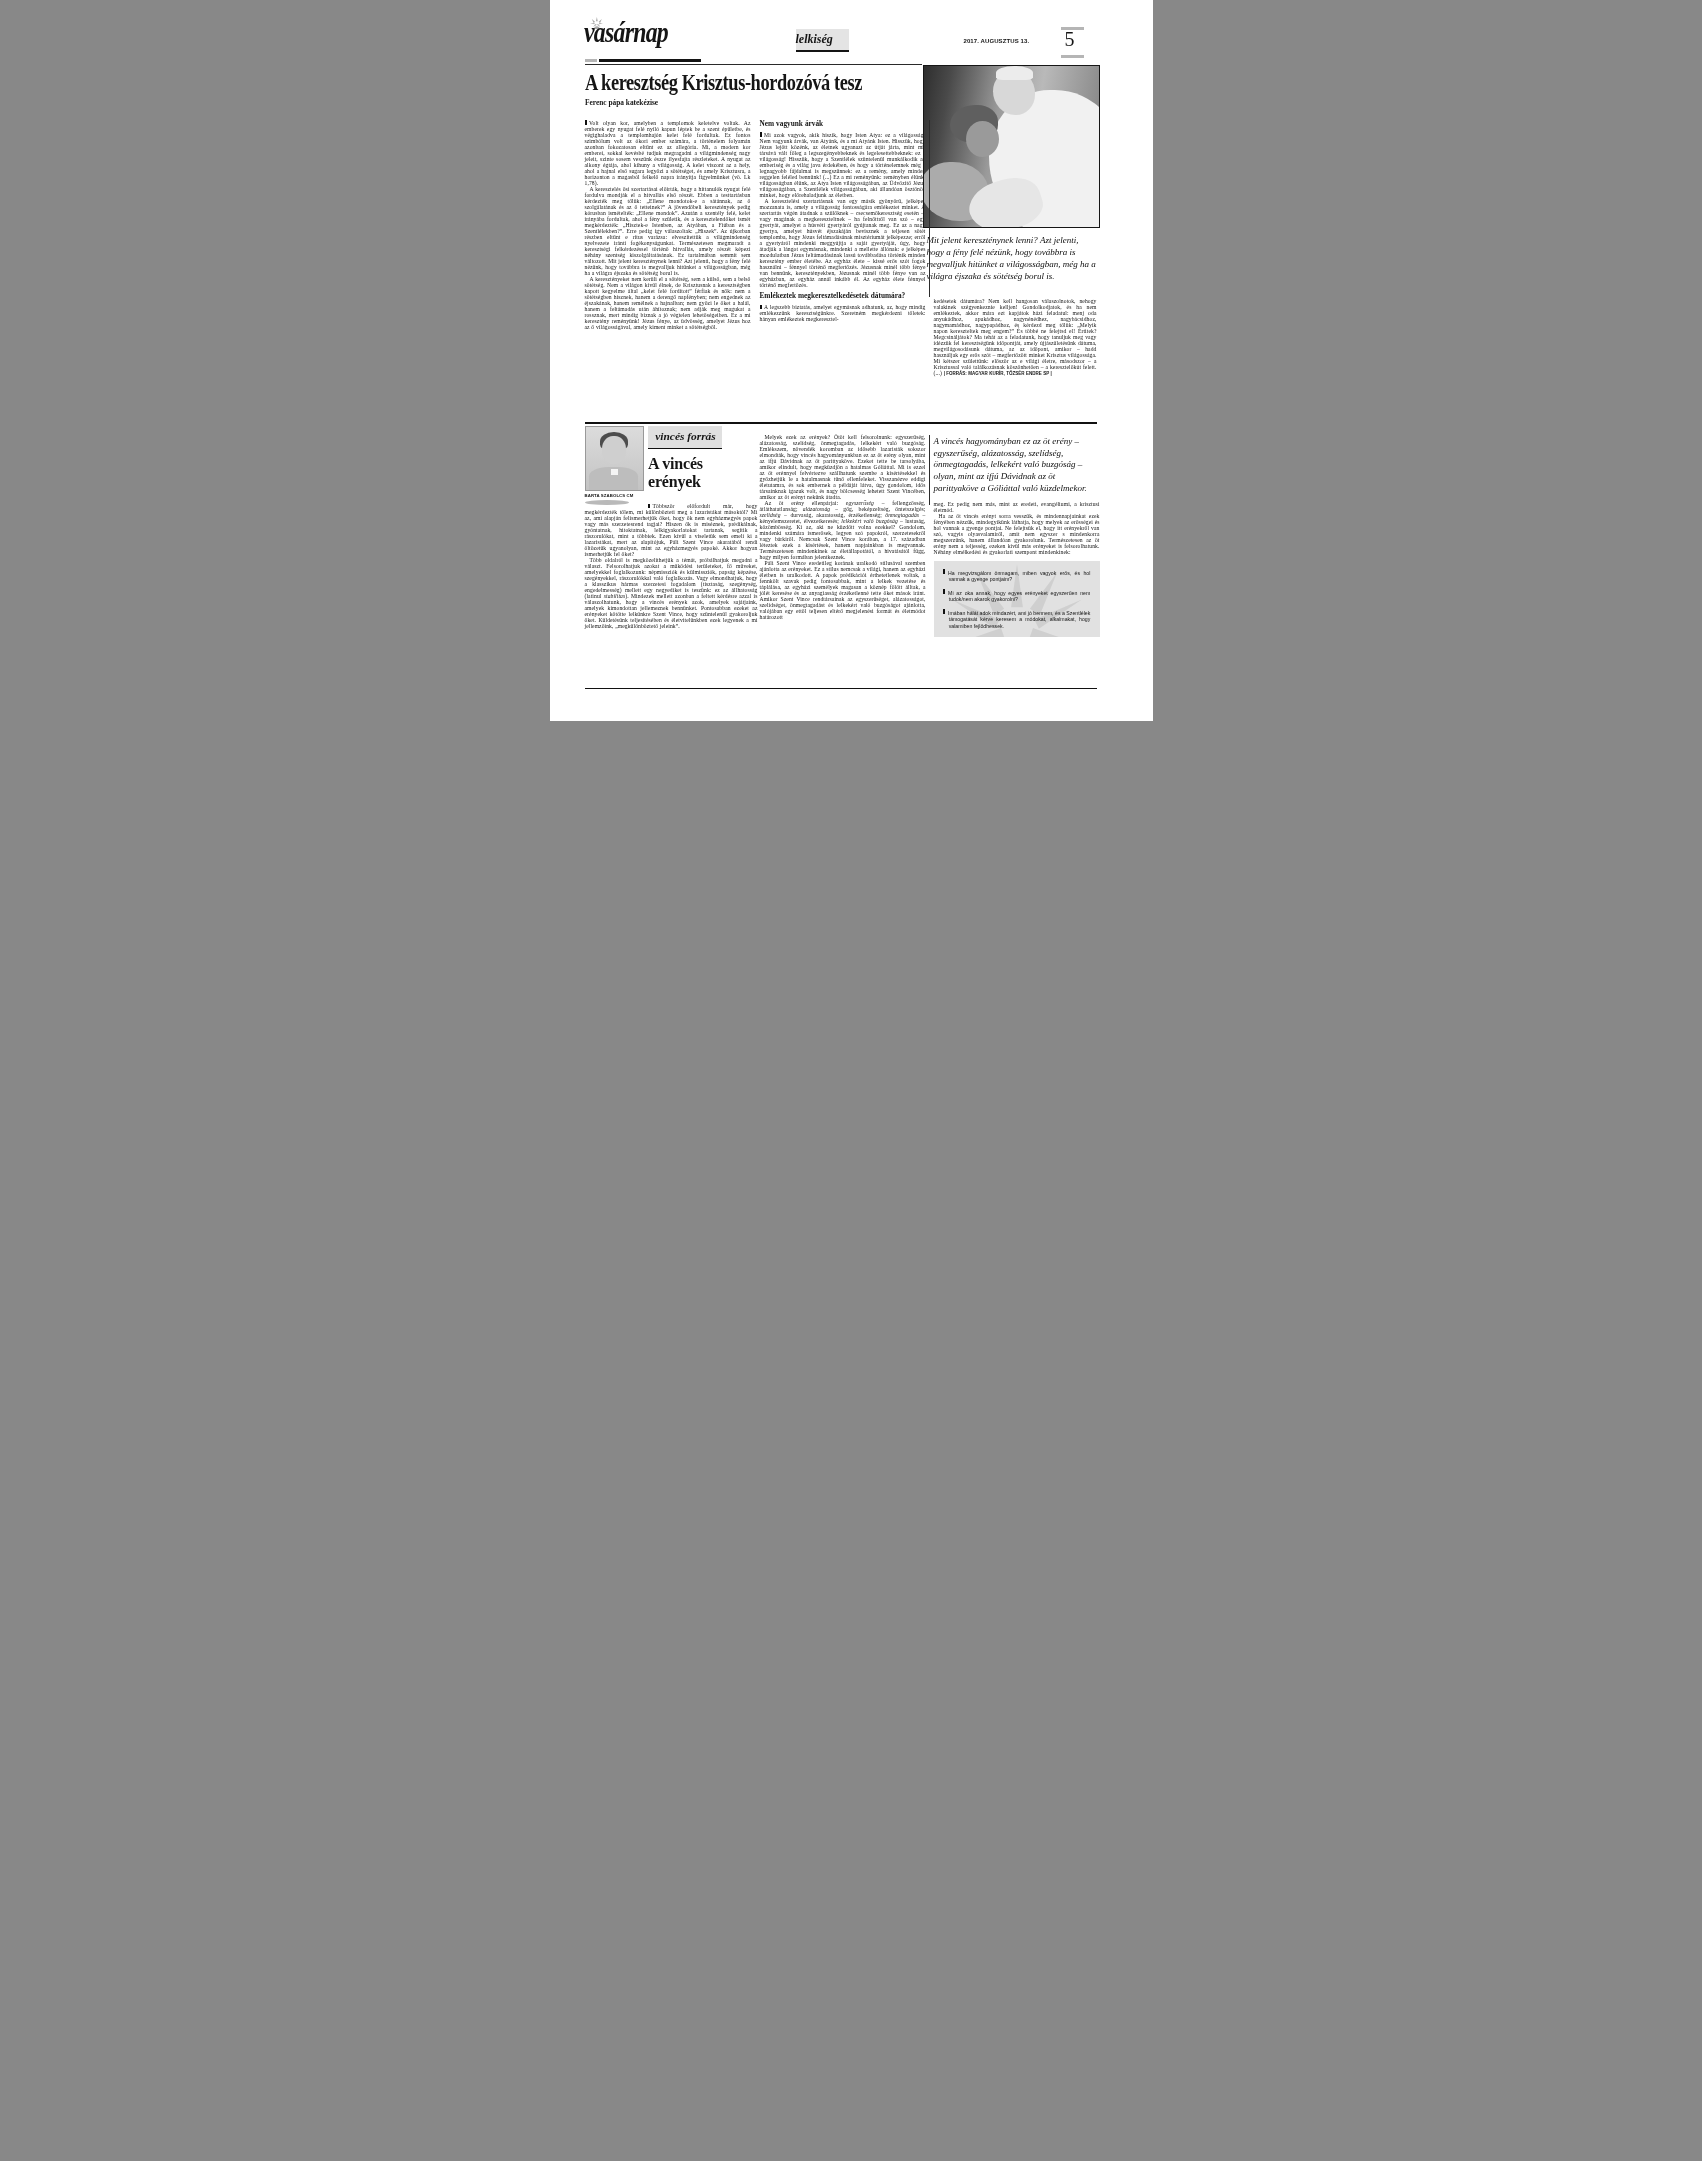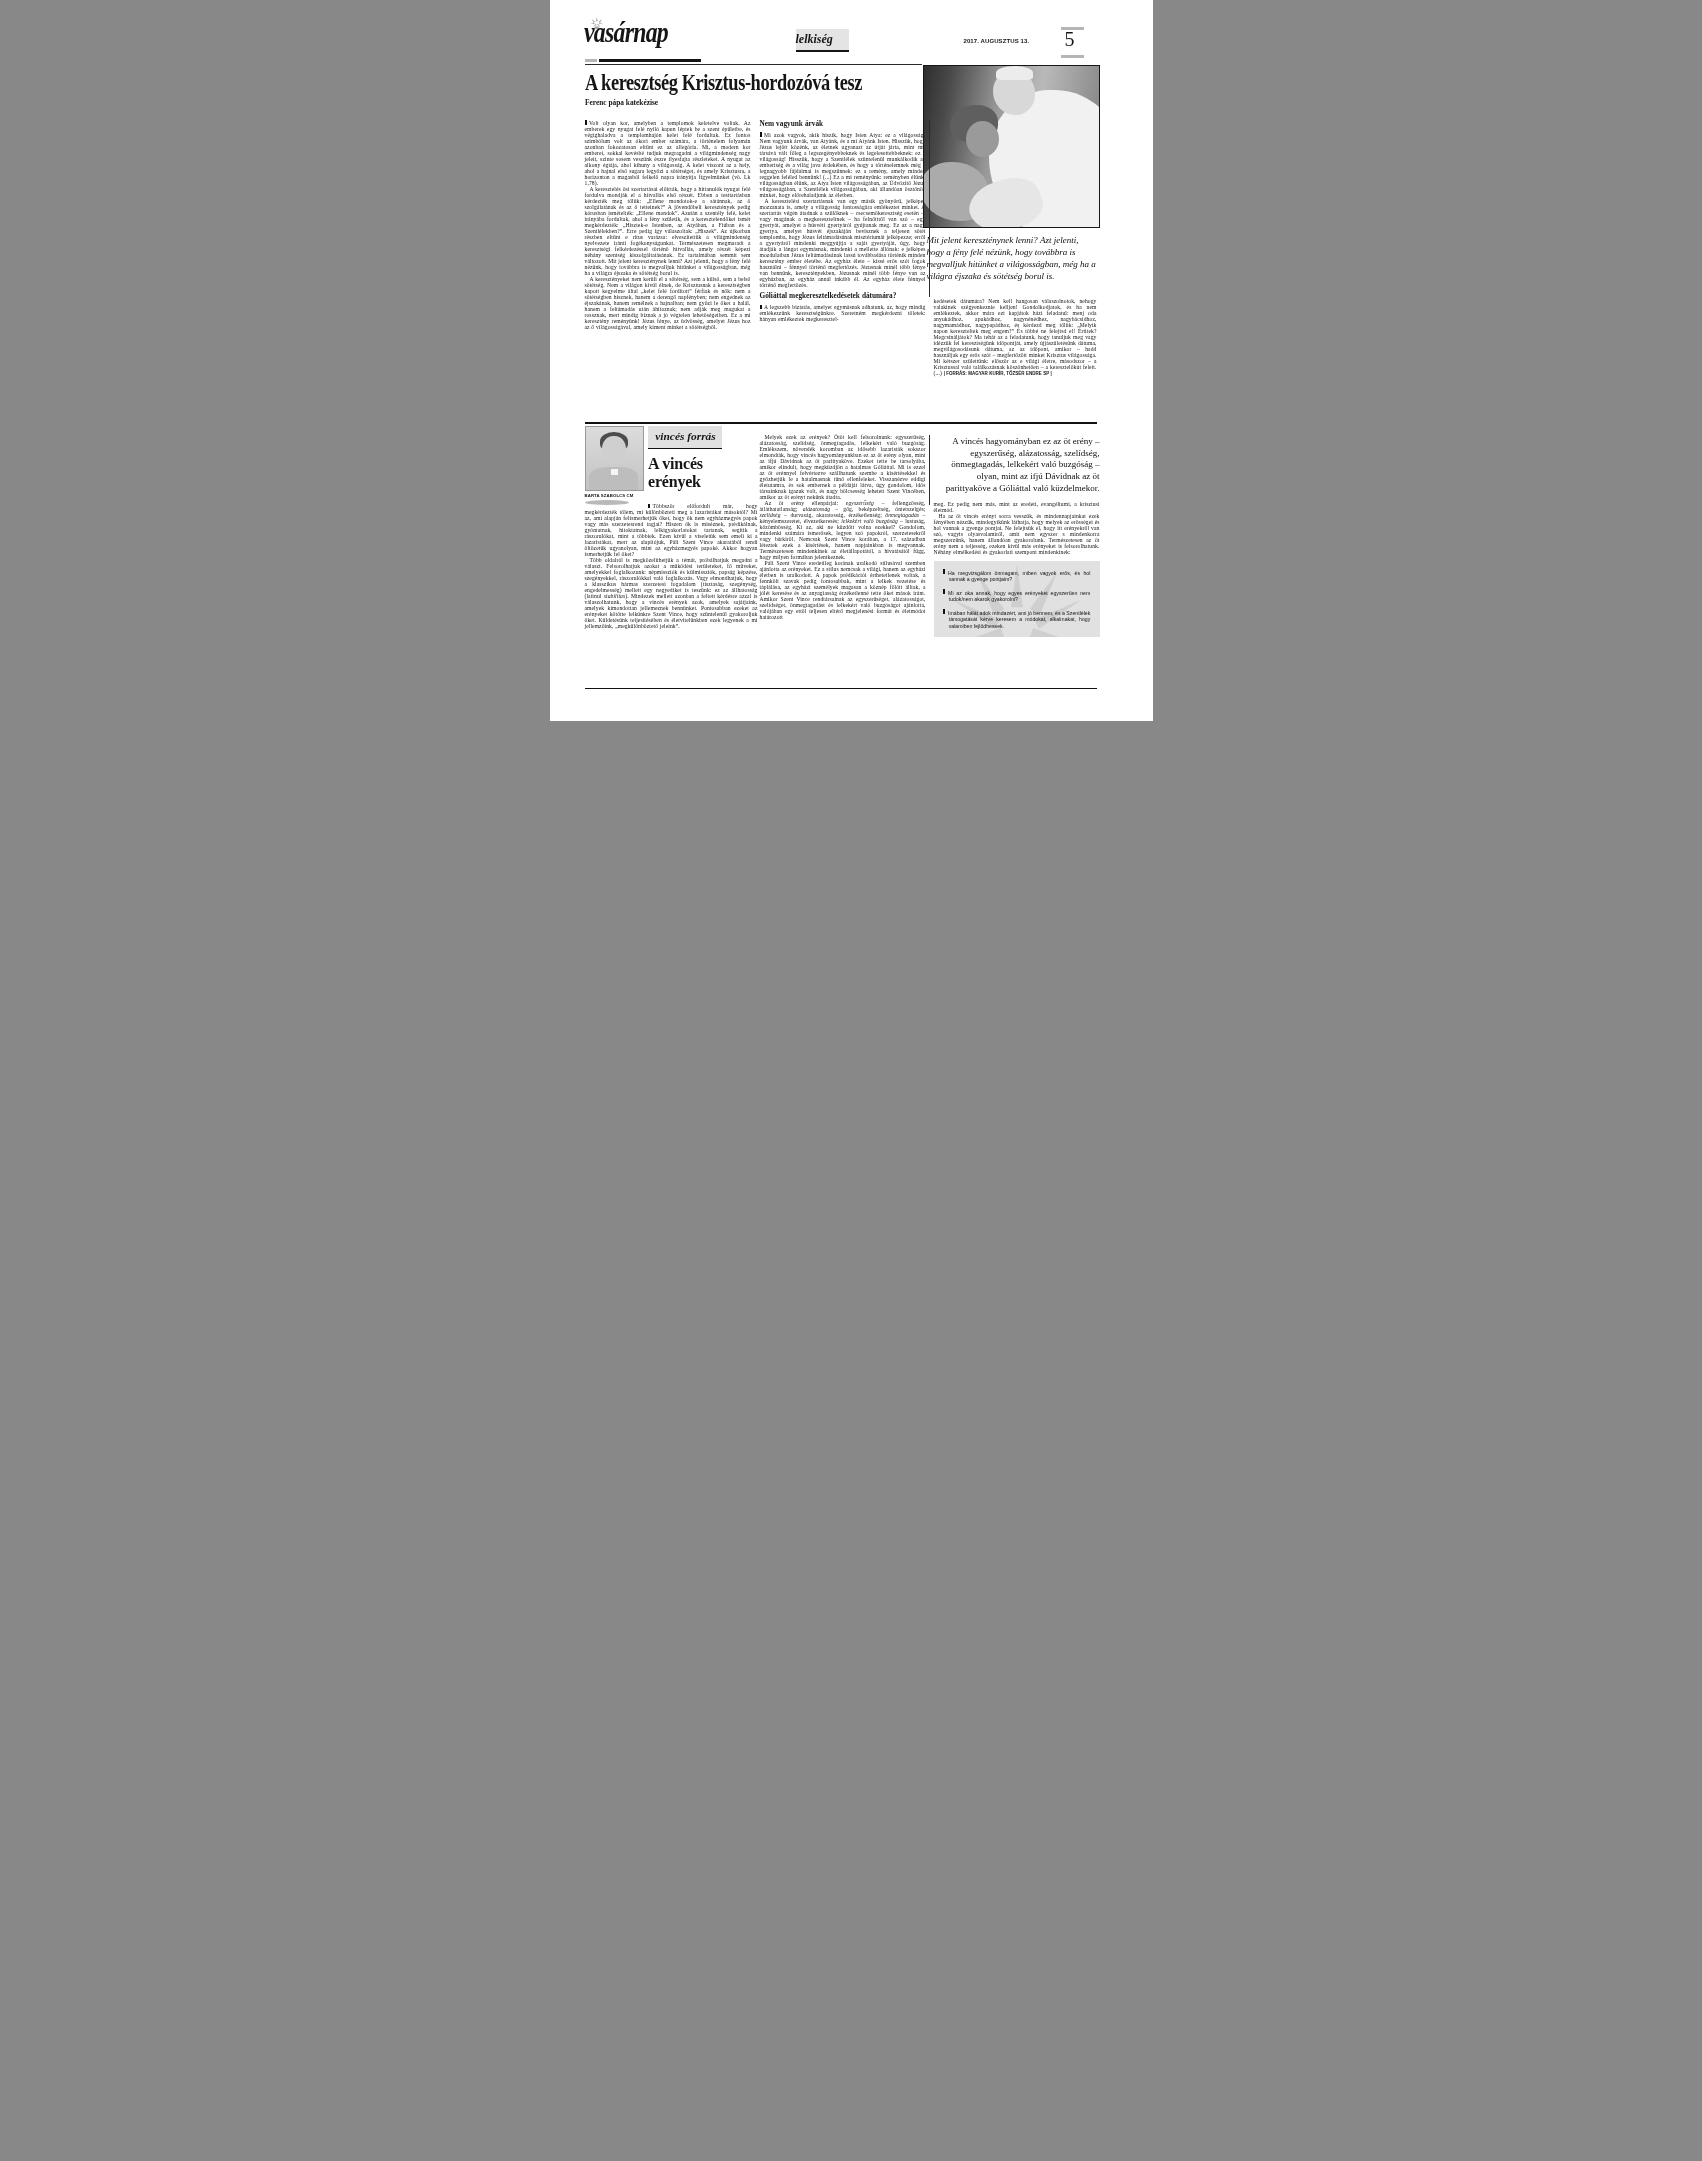--- a/index.html
+++ b/index.html
@@ -52,21 +52,21 @@
   #a2-photowrap{float:left;width:58px;margin-right:5.5px;}
   #a2-photo{position:relative;width:57px;height:63px;background:linear-gradient(#dcdcdc,#c3c3c3);overflow:hidden;border:0.5px solid #999;}
   #a2-caption{margin-top:1.8px;text-align:left;font-family:"Liberation Sans",sans-serif;font-weight:700;font-size:4.3px;letter-spacing:0.1px;}
   #a2-shadow{width:44px;height:5px;background:#b9b9b9;border-radius:50%;margin:2.7px auto 0 0.9px;}
   #a2-kicker{overflow:hidden;height:22px;background:#e0e0e0;border-bottom:1.8px solid #121212;
      font-style:italic;font-weight:700;font-size:11.4px;line-height:21px;padding-left:7.3px;width:67px;}
   #a2-headline{font-weight:700;font-size:16px;line-height:1.08;margin-top:6.4px;letter-spacing:-0.2px;}
   #a2-col1 .bodycol{width:auto;margin-top:4.6px;}
   #a2-col2{left:210px;top:434px;}
   #a2-col3{left:384px;top:434px;width:166px;}
-  #a2-pullquote{font-size:9px;line-height:11.7px;color:#0e0e0e;margin:1.8px 0 6.4px 0;text-align:right;}
+  #a2-pullquote{font-style:italic;font-size:9px;line-height:11.7px;color:#0e0e0e;margin:1.8px 0 6.4px 0;}
   #a2-colrule{left:379px;top:435px;height:70px;}
   .box{position:relative;margin-top:6px;background:#e1e1e1;padding:8.2px 9.2px 7.3px 9.2px;overflow:hidden;
      font-family:"Liberation Sans",sans-serif;font-size:5.2px;line-height:6.7px;text-align:justify;}
   .box p{margin:0 0 6px 0;padding-left:6px;text-indent:-6px;position:relative;z-index:1;}
   .box p:last-child{margin-bottom:0;}
   #box-sun{position:absolute;left:50%;bottom:-32px;transform:translateX(-50%);z-index:0;opacity:.85;}
 
   #bottom-rule{left:35px;top:688px;width:512px;height:1.4px;background:#111;}
   em{font-style:italic;}
 </style>
@@ -107,21 +107,21 @@
       <p class="ind"><span>A keresztelés ősi szertartásai előírták, hogy a hittanulók nyugat felé fordulva mondják el a hitvallás első részét. Ebben a testtartásban kérdezték meg tőlük: „Ellene mondotok-e a sátánnak, az ő szolgálatának és az ő tetteinek?” A jövendőbeli keresztények pedig kórusban ismételték: „Ellene mondok”. Azután a szentély felé, kelet irányába fordultak, ahol a fény születik, és a keresztelendőket ismét megkérdezték: „Hisztek-e Istenben, az Atyában, a Fiúban és a Szentlélekben?”. Erre pedig így válaszoltak: „Hiszek”. Az újkorban részben eltűnt e rítus varázsa: elveszítettük a világmindenség nyelvezete iránti fogékonyságunkat. Természetesen megmaradt a keresztségi felkérdezéssel történő hitvallás, amely részét képezi néhány szentség kiszolgáltatásának. Ez tartalmában semmit sem változott. Mit jelent kereszténynek lenni? Azt jelenti, hogy a fény felé nézünk, hogy továbbra is megvalljuk hitünket a világosságban, még ha a világra éjszaka és sötétség borul is.</span></p>
       <p class="ind"><span>A keresztényeket nem kerüli el a sötétség, sem a külső, sem a belső sötétség. Nem a világon kívül élnek, de Krisztusnak a keresztségben kapott kegyelme által „kelet felé fordított” férfiak és nők: nem a sötétségben hisznek, hanem a derengő napfényben; nem engednek az éjszakának, hanem remélnek a hajnalban; nem győzi le őket a halál, hanem a feltámadás után áhítoznak; nem adják meg magukat a rossznak, mert mindig bíznak a jó végtelen lehetőségeiben. Ez a mi keresztény reményünk! Jézus fénye, az üdvösség, amelyet Jézus hoz az ő világosságával, amely kiment minket a sötétségből.</span></p>
     </div>
 
   <div id="a1-col2" class="abs bodycol">
     <h3 class="colhead">Nem vagyunk árvák</h3>
     <div>
         <p><span class="pmark"></span><span>Mi azok vagyok, akik hiszik, hogy Isten Atya: ez a világosság! Nem vagyunk árvák, van Atyánk, és a mi Atyánk Isten. Hisszük, hogy Jézus lejött közénk, az életnek ugyanazt az útját járta, mint mi, társává vált főleg a legszegényebbeknek és legelesettebbeknek: ez a világosság! Hisszük, hogy a Szentlélek szüntelenül munkálkodik az emberiség és a világ java érdekében, és hogy a történelemnek még a legnagyobb fájdalmai is megszűnnek: ez a remény, amely minden reggelen feléled bennünk! (...) Ez a mi reményünk: reményben élünk, világosságban élünk, az Atya Isten világosságában, az Üdvözítő Jézus világosságában, a Szentlélek világosságában, aki állandóan ösztönöz minket, hogy előrehaladjunk az életben.</span></p>
         <p class="ind"><span>A keresztelési szertartásnak van egy másik gyönyörű, jelképes mozzanata is, amely a világosság fontosságára emlékeztet minket. A szertartás végén átadnak a szülőknek – csecsemőkeresztség esetén –, vagy magának a megkereszteltnek – ha felnőttről van szó – egy gyertyát, amelyet a húsvéti gyertyáról gyújtanak meg. Ez az a nagy gyertya, amelyet húsvét éjszakáján bevisznek a teljesen sötét templomba, hogy Jézus feltámadásának misztériumát jelképezze; erről a gyertyáról mindenki meggyújtja a saját gyertyáját, úgy, hogy átadják a lángot egymásnak, mindenki a mellette állónak: e jelképes mozdulatban Jézus feltámadásának lassú továbbadása történik minden keresztény ember életébe. Az egyház élete – kissé erős szót fogok használni – fénnyel történő megfertőzés. Jézusnak minél több fénye van bennünk, keresztényekben, Jézusnak minél több fénye van az egyházban, az egyház annál inkább él. Az egyház élete fénnyel történő megfertőzés.</span></p>
       </div>
-    <h3 class="colhead colhead2">Góliáttal megkeresztelkedésetek dátumára?</h3>
+    <h3 class="colhead colhead2">Emlékeztek megkeresztelkedésetek dátumára?</h3>
     <div>
         <p><span class="pmark"></span><span>A legszebb biztatás, amelyet egymásnak adhatunk, az, hogy mindig emlékezzünk keresztségünkre. Szeretném megkérdezni tőletek: hányan emlékeztek megkeresztel-</span></p>
       </div>
   </div>
 
   <div id="a1-photo" class="abs">
     <div class="ph" style="right:-27.5px;top:24px;width:137px;height:151px;background:#f1f1f1;border-radius:46% 54% 42% 58%;"></div>
     <div class="ph" style="left:69px;top:3.7px;width:42px;height:45px;background:#d8d8d8;border-radius:48% 52% 46% 54%;"></div>
     <div class="ph" style="left:72px;top:0px;width:37px;height:13.7px;background:#ececec;border-radius:50% 50% 20% 20%;"></div>
     <div class="ph" style="left:26.5px;top:39px;width:48px;height:38px;background:#5f5f5f;border-radius:55% 45% 50% 50%;"></div>

